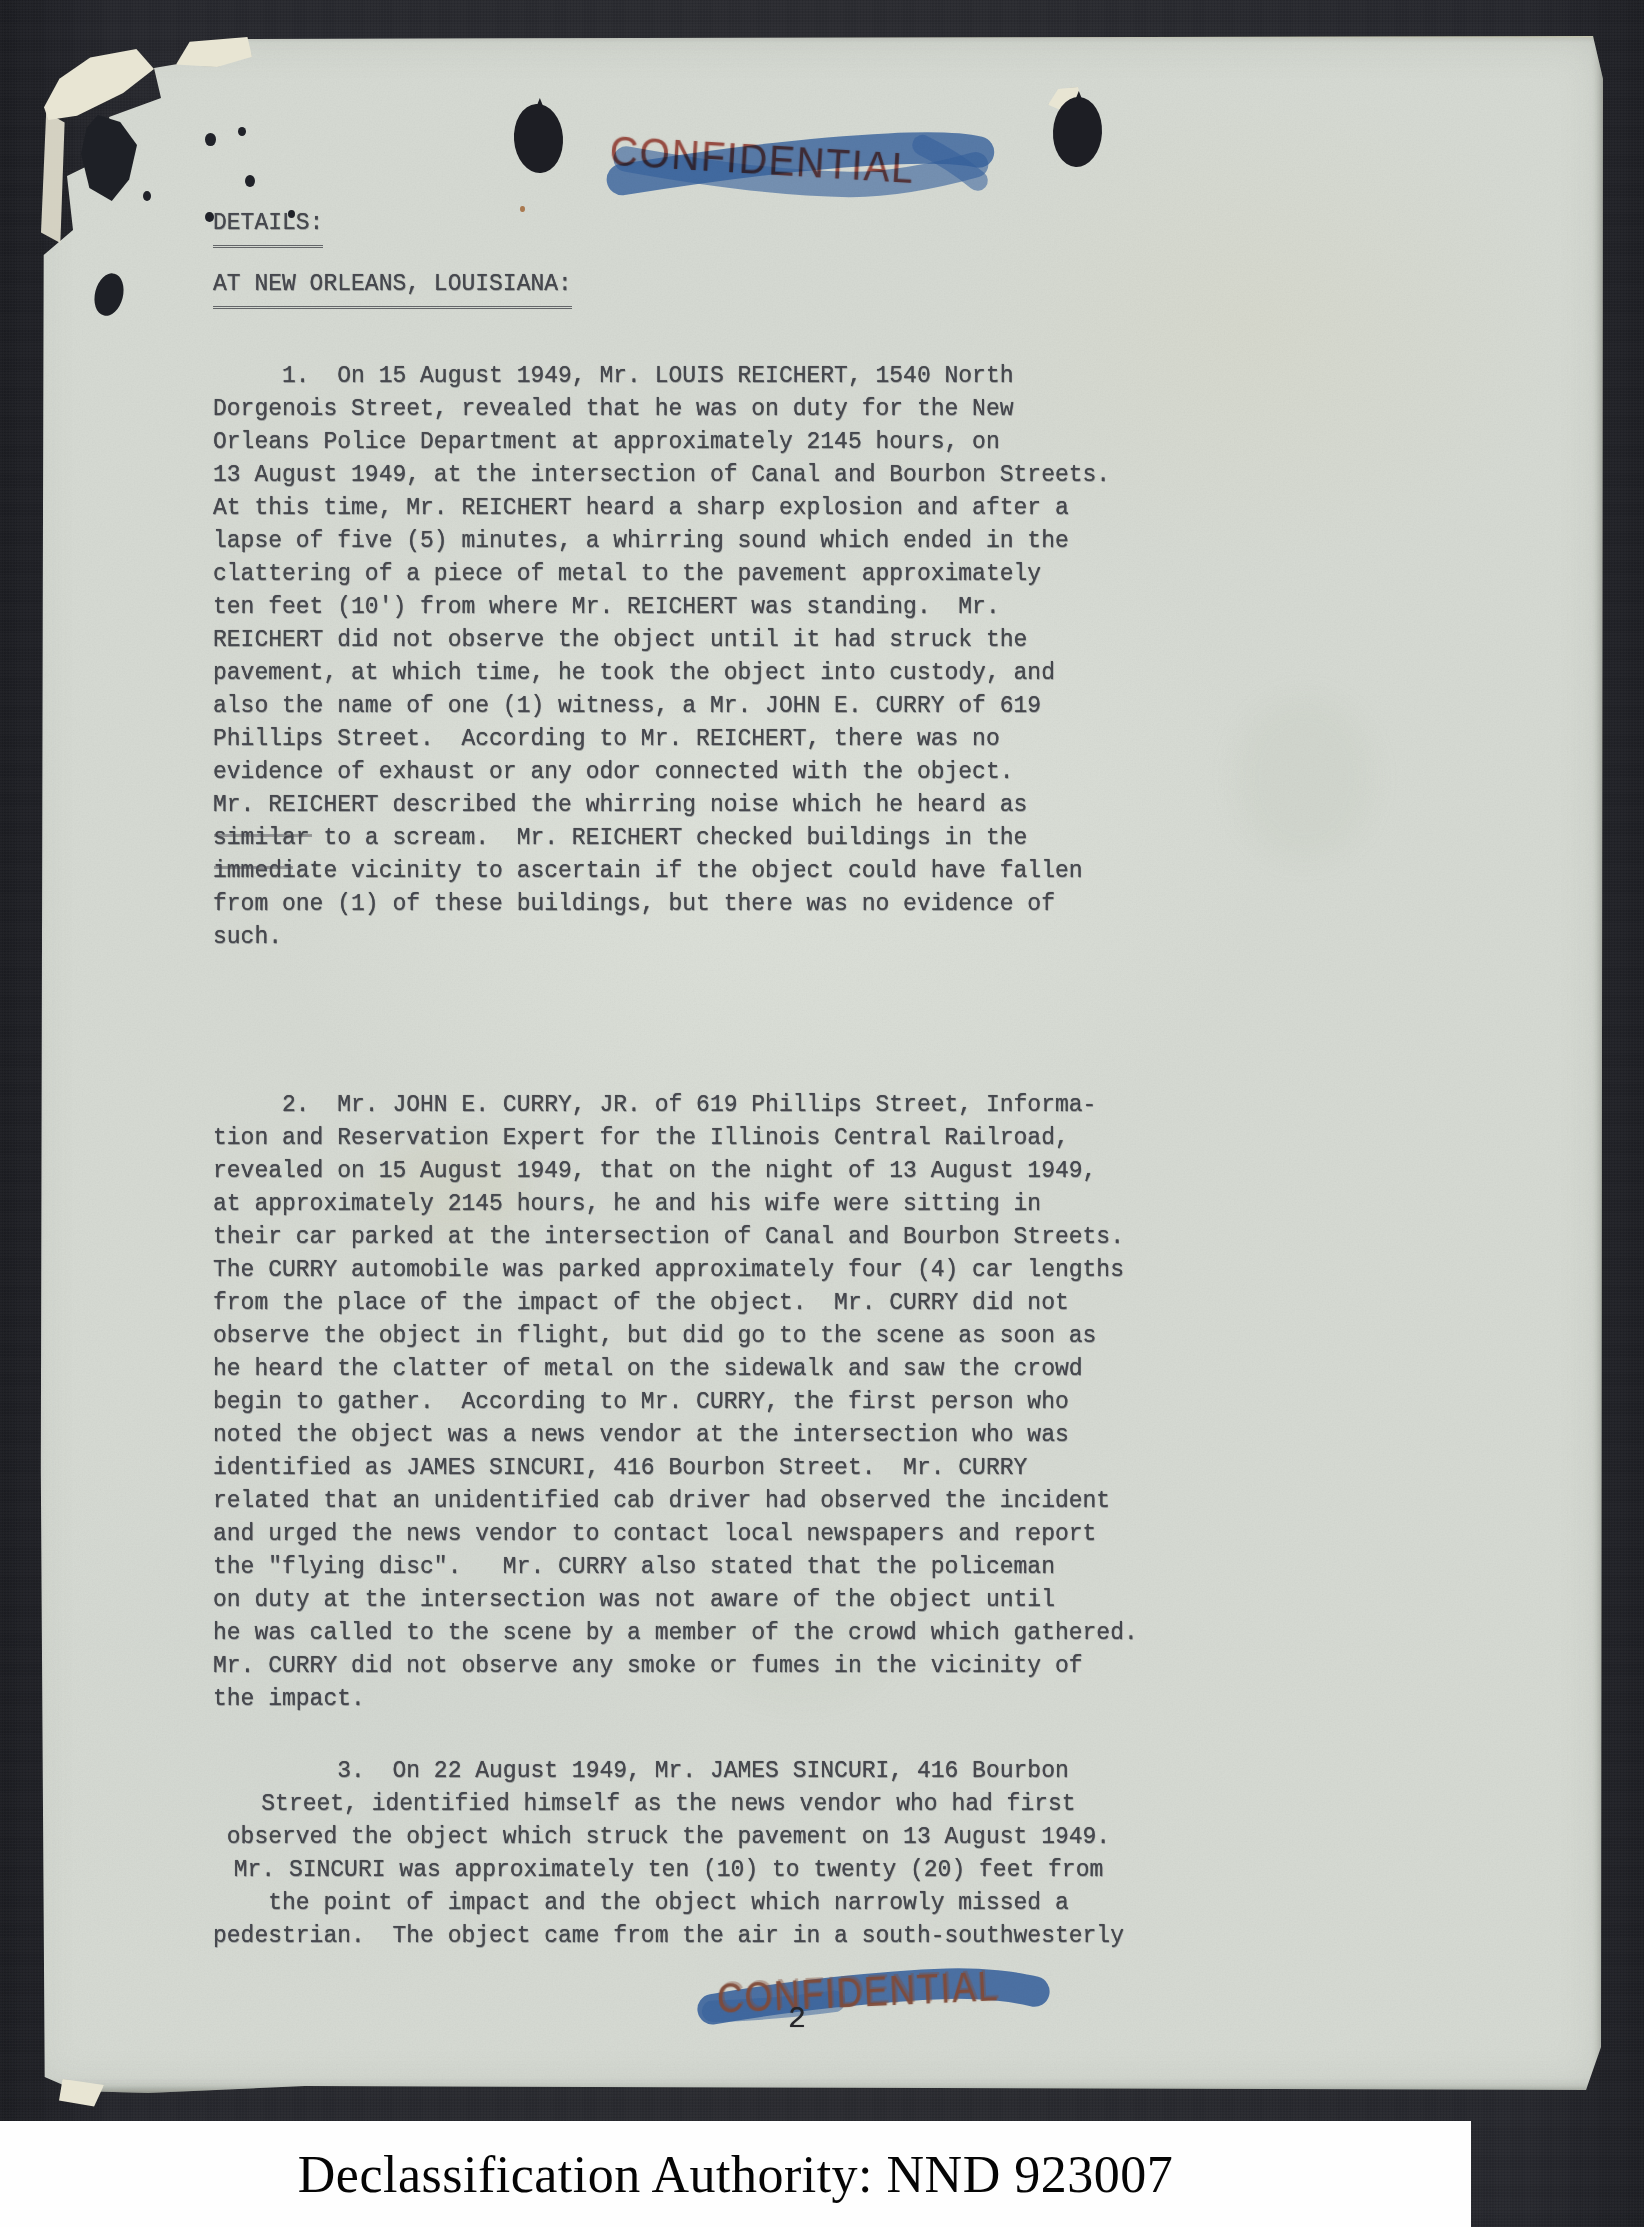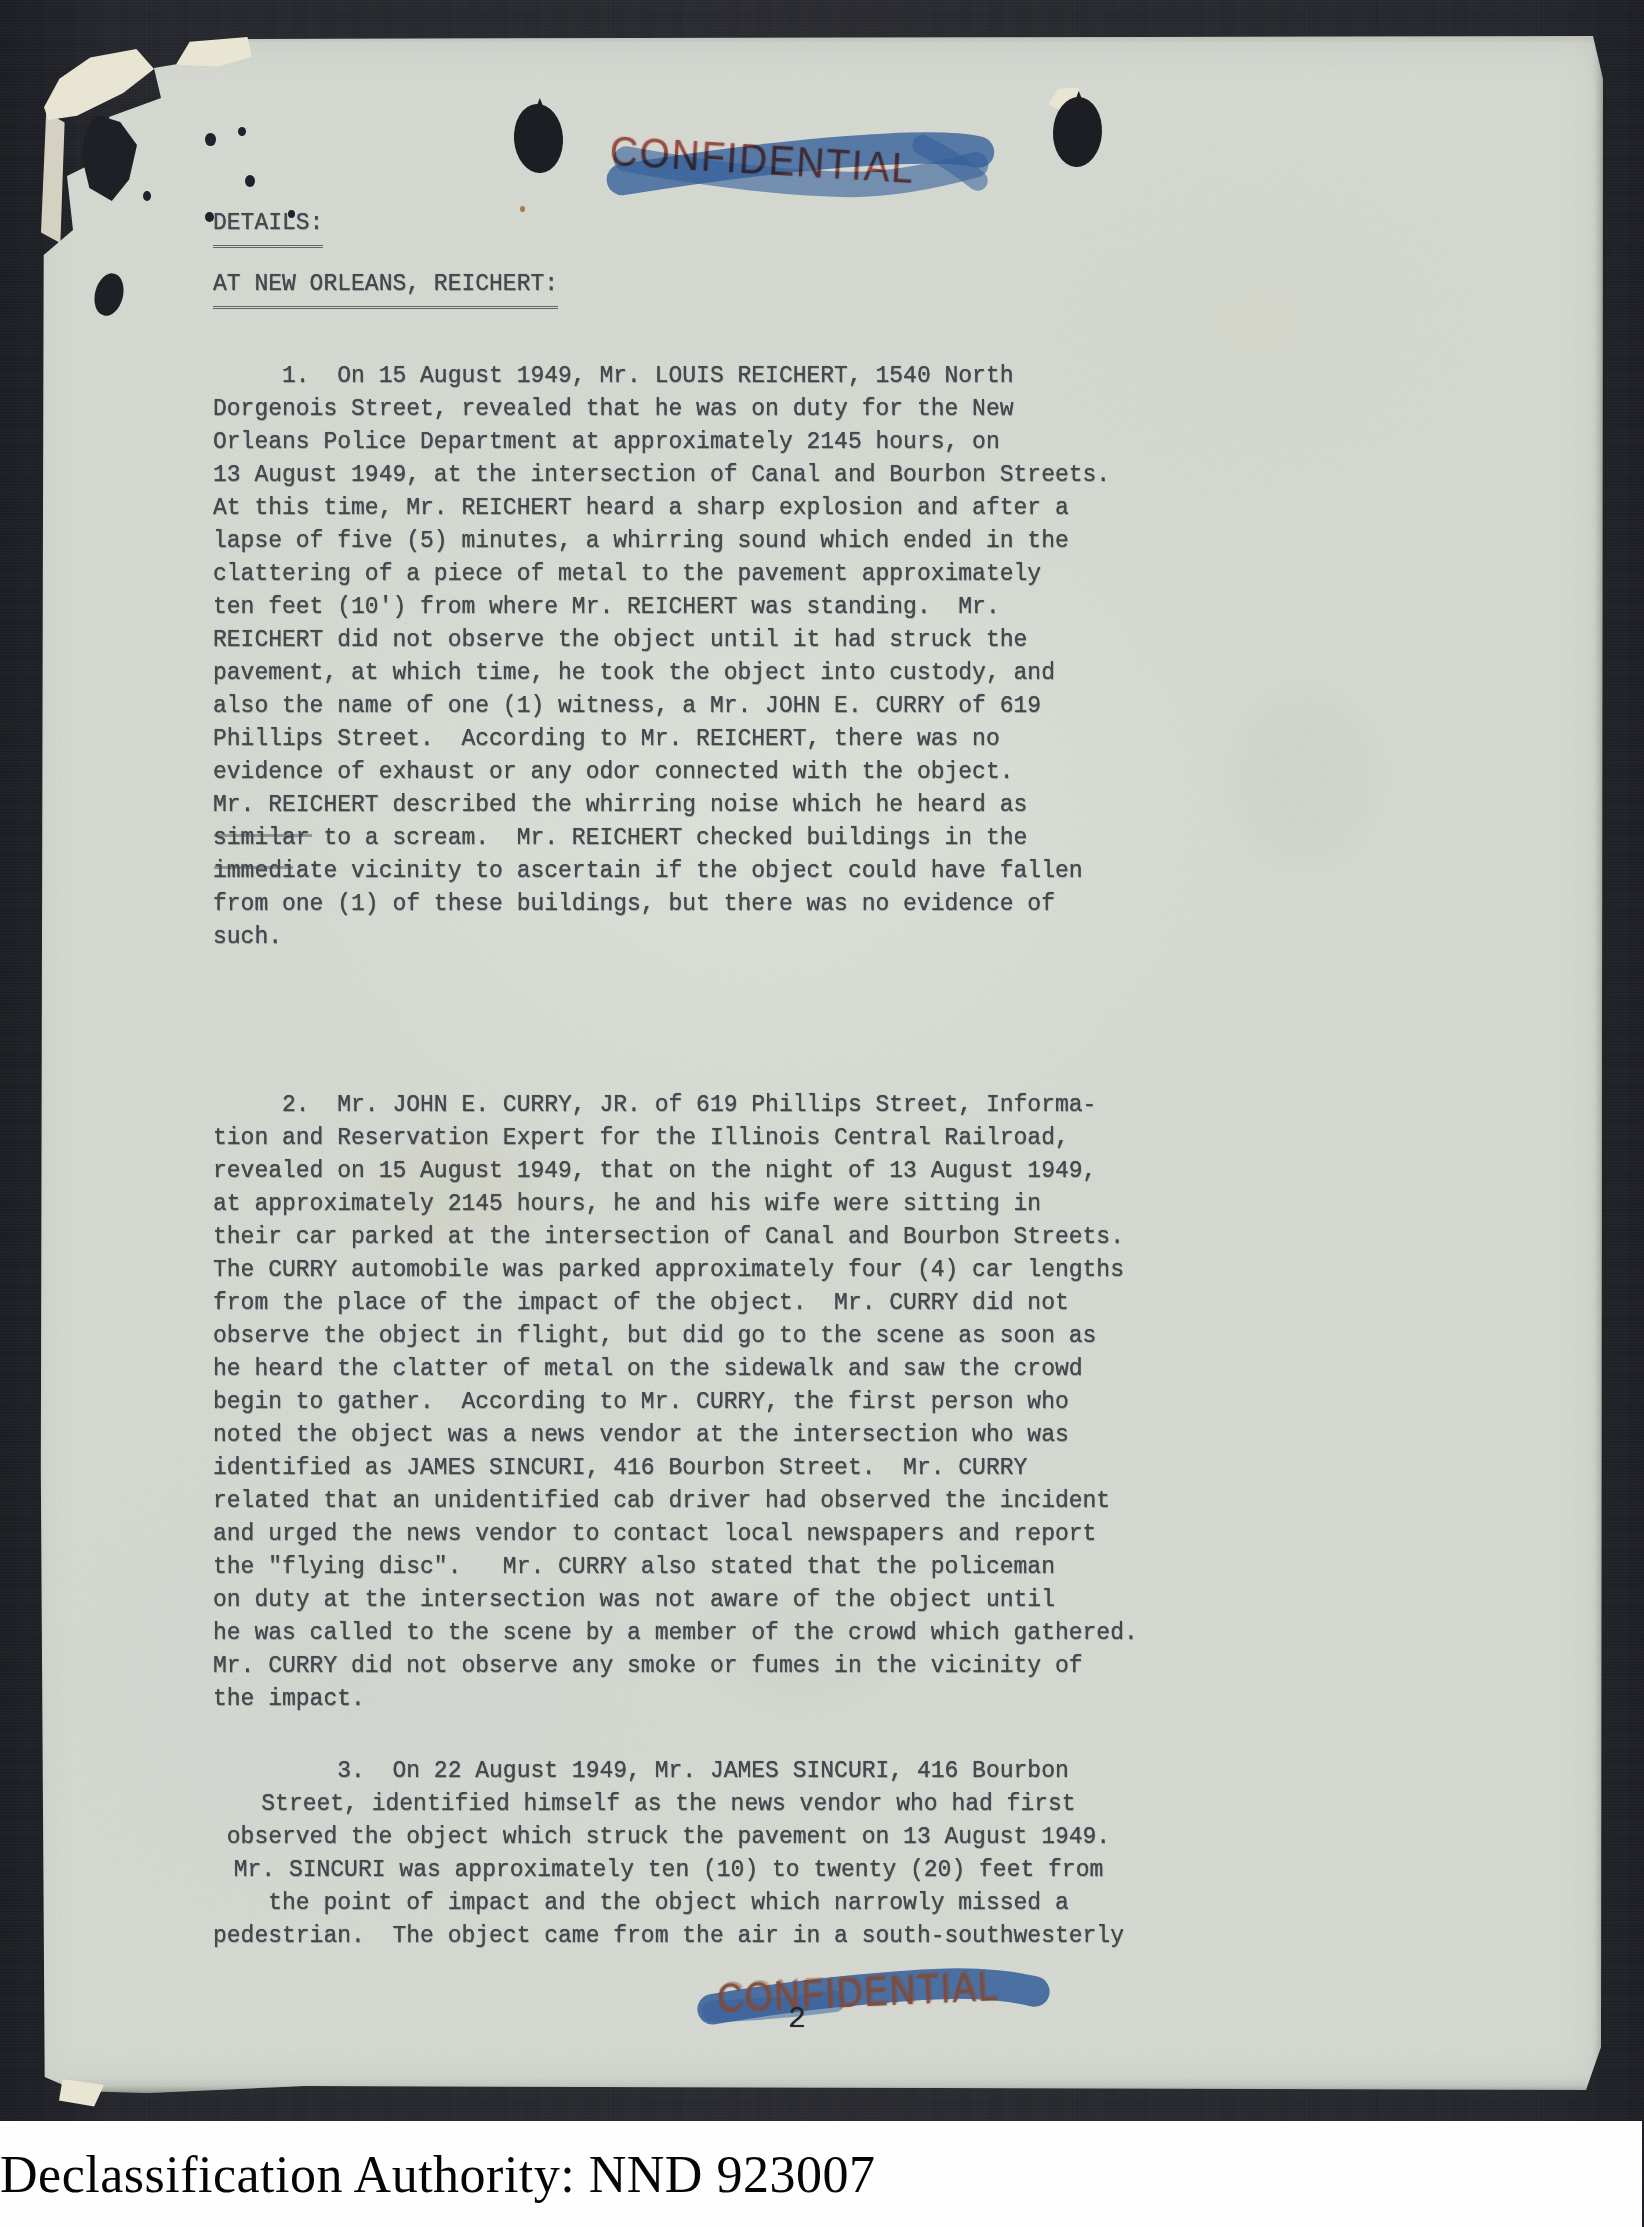--- a/index.html
+++ b/index.html
@@ -84,22 +84,22 @@
     filter:blur(0.2px);
   }
   .h-underline{display:inline-block;padding-bottom:4.9px;border-bottom:3.9px double rgba(70,72,78,.8);}
   .artifact-line{position:absolute;height:2.5px;background:rgba(70,72,78,.45);filter:blur(0.3px);}
   .speck{position:absolute;border-radius:50%;}
   .blot{position:absolute;border-radius:50%;filter:blur(12.8px);}
   svg.marks{position:absolute;left:0;top:0;pointer-events:none;}
   .marker{mix-blend-mode:multiply;}
   
   .band{
-    position:absolute;left:0;top:2121px;width:1642px;height:107px;background:#fefefe;
-    display:flex;align-items:center;
+    position:absolute;left:0;top:2121px;width:1471px;height:107px;background:#fefefe;
+    display:flex;align-items:center;justify-content:center;
   }
   .band-text{
     font-family:"Liberation Serif",serif;font-size:52px;color:#050505;letter-spacing:0.5px;
   }
 </style>
 </head>
 <body>
 
 <div class="stage">
 
@@ -137,21 +137,21 @@
   <div class="hole" style="left:514px;top:104px;width:49px;height:69px;transform:rotate(-4deg);"></div>
   <div class="hole-tip" style="left:1069px;top:91px;width:19.6px;height:24.5px;"></div>
   <div class="hole" style="left:1053px;top:97px;width:49px;height:70px;transform:rotate(3deg);"></div>
 
   <div class="speck" style="left:520px;top:206px;width:4.9px;height:6.4px;background:#a2683a;opacity:.85;"></div>
   <div class="blot" style="left:373px;top:1138px;width:157px;height:103px;background:rgba(185,175,130,.10);"></div>
   <div class="blot" style="left:1236px;top:697px;width:137px;height:162px;background:rgba(165,172,150,.09);"></div>
   <div class="blot" style="left:711px;top:1595px;width:177px;height:108px;background:rgba(170,178,160,.07);"></div>
 
   <pre class="typed" style="top:207px;"><span class="h-underline">DETAILS:</span></pre>
-  <pre class="typed" style="top:268px;"><span class="h-underline">AT NEW ORLEANS, REICHERT:</span></pre>
+  <pre class="typed" style="top:268px;"><span class="h-underline">AT NEW ORLEANS, LOUISIANA:</span></pre>
 
   <pre class="typed" style="top:360px;">     1.  On 15 August 1949, Mr. LOUIS REICHERT, 1540 North
 Dorgenois Street, revealed that he was on duty for the New
 Orleans Police Department at approximately 2145 hours, on
 13 August 1949, at the intersection of Canal and Bourbon Streets.
 At this time, Mr. REICHERT heard a sharp explosion and after a
 lapse of five (5) minutes, a whirring sound which ended in the
 clattering of a piece of metal to the pavement approximately
 ten feet (10') from where Mr. REICHERT was standing.  Mr.
 REICHERT did not observe the object until it had struck the

